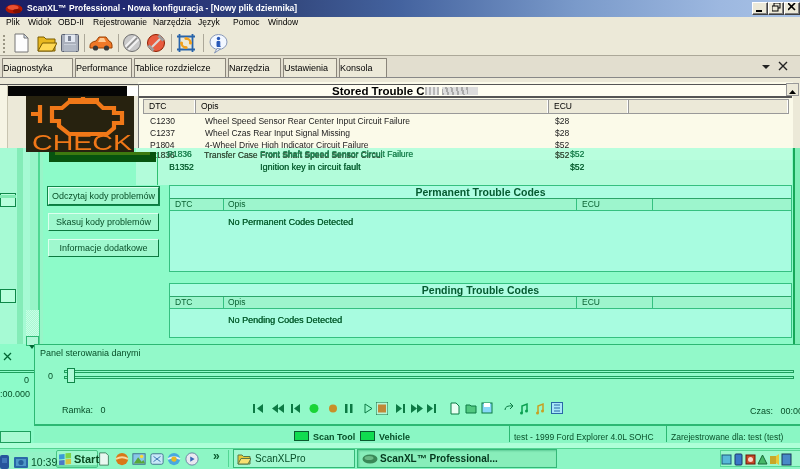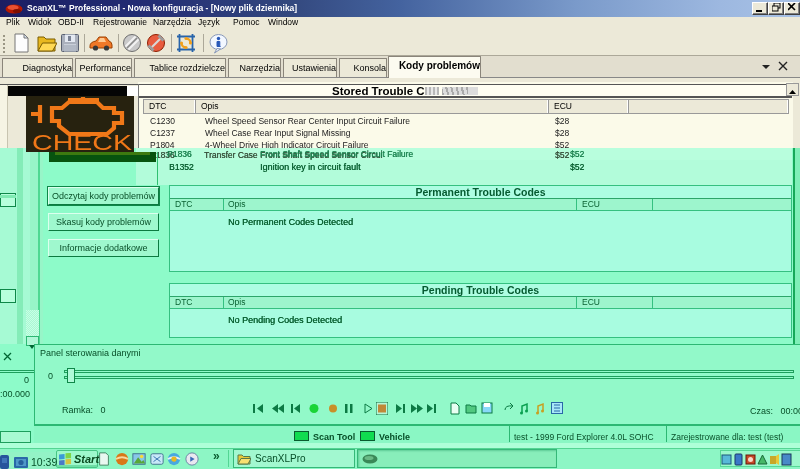--- a/index.html
+++ b/index.html
@@ -13,21 +13,21 @@
 border:1px solid #fff;border-right-color:#404040;border-bottom-color:#404040;
 box-shadow:inset -1px -1px 0 #808080;
 font-size:9px;line-height:10px;text-align:center;color:#000;font-weight:bold;}
 #menu{left:0;top:17px;width:800px;height:14px;background:#ece9d8;font-size:8.5px;color:#000;}
 #menu span{position:absolute;top:0px;}
 #toolbar{left:0;top:31px;width:800px;height:25px;background:#ece9d8;border-bottom:1px solid #aca899;}
 .tsep{position:absolute;top:3px;width:1px;height:18px;background:#aca899;}
 #tabbar{left:0;top:56px;width:800px;height:22px;background:#e2decf;}
 .tab{position:absolute;top:2px;height:19px;background:#ece9d8;
 border:1px solid #8a857a;border-bottom:none;border-radius:1px 1px 0 0;
-font-size:9px;line-height:18px;text-align:right;color:#000;overflow:hidden;white-space:nowrap;}
+font-size:9px;line-height:18px;text-align:left;color:#000;overflow:hidden;white-space:nowrap;}
 .tab.active{top:0;height:22px;background:#fcfbf0;font-weight:bold;font-size:10px;z-index:3;}
 .grow,.gmsg{text-shadow:0.3px 0 0 currentColor;}
 #stheader{left:139px;top:85px;width:653px;height:13px;background:#fffef2;
 border-bottom:2px solid #555;font-size:11.5px;font-weight:bold;color:#000;
 text-align:left;padding-left:193px;line-height:13px;}
 #thead{left:143px;top:99px;width:646px;height:15px;background:#ece9d8;
 border:1px solid #999;font-size:8.5px;color:#000;}
 .thcell{position:absolute;top:0;height:13px;border-right:1px solid #999;
 padding-left:5px;line-height:13px;box-shadow:inset -1px 0 0 #fff;}
 .trow{position:absolute;font-size:8.5px;color:#222;height:10px;line-height:10px;
@@ -141,21 +141,20 @@
   </div>
 
   <div id="tabbar" class="abs">
     <div class="abs" style="left:0;top:21px;width:800px;height:1px;background:#888;"></div>
     <div class="tab" style="left:2px;width:71px;">Diagnostyka</div>
     <div class="tab" style="left:75px;width:57px;">Performance</div>
     <div class="tab" style="left:134px;width:92px;">Tablice rozdzielcze</div>
     <div class="tab" style="left:228px;width:53px;">Narzędzia</div>
     <div class="tab" style="left:283px;width:54px;">Ustawienia</div>
     <div class="tab" style="left:339px;width:48px;">Konsola</div>
-    <div class="tab active" style="left:388px;width:93px;">Kody problemów</div>
     <div class="abs" style="left:762px;top:9px;width:0;height:0;border:4px solid transparent;border-top-color:#222;"></div>
     <svg class="abs" style="left:778px;top:5px" width="10" height="10" viewBox="0 0 10 10">
         <path d="M1 1l8 8M9 1l-8 8" stroke="#222" stroke-width="1.4"></path>
       </svg>
   </div>
 
   <div class="abs" style="left:0;top:78px;width:800px;height:70px;background:#ece9d8;"></div>
   <div class="abs" style="left:138px;top:82px;width:655px;height:66px;background:#fbfaе9;background:#fbfae9;"></div>
   <div class="abs" style="left:0px;top:84px;width:8px;height:64px;background:#f6f4e4;border-right:1px solid #c8c4b0;"></div>
   <div class="abs" style="left:0;top:84px;width:793px;height:1px;background:#555;"></div>
@@ -179,21 +178,21 @@
     <div class="thcell" style="left:405px;width:80px;">ECU</div>
     <div class="thcell" style="left:485px;width:159px;border-right:none;"></div>
   </div>
   <div class="trow" style="top:116px;">
       <span style="left:7px">C1230</span>
       <span style="left:62px">Wheel Speed Sensor Rear Center Input Circuit Failure</span>
       <span style="left:412px">$28</span>
     </div>
   <div class="trow" style="top:128px;">
       <span style="left:7px">C1237</span>
-      <span style="left:62px">Wheel Case Rear Input Signal Missing</span>
+      <span style="left:62px">Wheel Czas Rear Input Signal Missing</span>
       <span style="left:412px">$28</span>
     </div>
   <div class="trow" style="top:140px;text-align:center;">
       <span style="left:7px">P1804</span>
       <span style="left:62px">4-Wheel Drive High Indicator Circuit Failure</span>
       <span style="left:412px">$52</span>
     </div>
   <div class="abs" style="left:786px;top:83px;width:13px;height:13px;background:#ece9d8;border:1px solid #999;"><svg width="11" height="11" viewBox="0 0 11 11">
         <path d="M5.5 3L9 7H2z" fill="#000"></path>
       </svg></div>
@@ -368,21 +367,21 @@
   <div class="abs" style="left:0;top:448px;width:800px;height:21px;background:#8df6c5;border-top:1px solid #53d593;"></div>
   <div id="startbtn" class="abs" style="left:56px;top:450px;width:42px;height:18px;background:#9ef8cc;border:1px solid #46c584;border-radius:2px;box-shadow:inset 0 -2px 0 #6fdda6;">
     <svg class="abs" style="left:2px;top:2px" width="13" height="12" viewBox="0 0 14 13">
         <g transform="skewY(-5)">
           <rect x="0" y="1.5" width="6" height="5.5" fill="#3a9ad6"></rect>
           <rect x="7" y="1" width="6" height="5.5" fill="#7ed448"></rect>
           <rect x="0" y="8" width="6" height="5.5" fill="#4a7ac6"></rect>
           <rect x="7" y="7.5" width="6" height="5.5" fill="#d4c440"></rect>
         </g>
       </svg>
-    <b class="abs" style="left:17px;top:2px;font-size:11px;color:#0a4a20;font-style:italic;">Start</b>
+    <b class="abs" style="left:17px;top:2px;font-size:11px;color:#0a4a20;">Start</b>
   </div>
   <div id="qlaunch" class="abs" style="left:97px;top:451px;width:110px;height:18px;">
       <div style="position: absolute; left: 0px; top: 1px; width: 14px; height: 14px;"><svg width="14" height="14" viewBox="0 0 16 16">
           <path d="M3 1h7l3 3v11H3z" fill="#e8f8f0" stroke="#3a7a58"></path>
         </svg></div>
       <div style="position: absolute; left: 17.5px; top: 1px; width: 14px; height: 14px;"><svg width="14" height="14" viewBox="0 0 16 16">
           <circle cx="8" cy="8" r="7" fill="#d87818"></circle>
           <path d="M1 8q7-4 14 0" stroke="#f8d8a0" fill="none" stroke-width="2"></path>
         </svg></div>
       <div style="position: absolute; left: 35px; top: 1px; width: 14px; height: 14px;"><svg width="14" height="14" viewBox="0 0 16 16">
@@ -411,20 +410,21 @@
         <path d="M1 2h4l1.5 1.5H13V11H1z" fill="#e8c838" stroke="#5a7a48"></path>
         <path d="M1 11l3-5.5h10L11 11z" fill="#f8e070" stroke="#5a7a48"></path>
       </svg>
     <span class="abs" style="left:21px">ScanXLPro</span>
     </div>
   <div class="abs" style="left:357px;top:449px;width:200px;height:19px;background:#88eeba;border:1px solid #35b878;font-size:10px;font-weight:bold;color:#04361c;line-height:17px;box-shadow:inset 1px 1px 2px #5ecb96;">
     <svg class="abs" style="left:4px;top:4px" width="16" height="10" viewBox="0 0 16 10">
         <ellipse cx="8" cy="5" rx="7.5" ry="4.5" fill="#3a8858"></ellipse>
         <ellipse cx="7" cy="4" rx="4.5" ry="2" fill="#6aba86"></ellipse>
       </svg>
+    <span class="abs" style="left:22px">ScanXL™ Professional...</span>
     </div>
   <div id="tray" class="abs" style="left:720px;top:450px;width:80px;height:17px;border:1px solid #57d896;border-right:none;background:#9cf8cc;padding-left:2px;">
       <div style="position: absolute; left: 0px; top: 1px; width: 11px; height: 13px;"><svg width="11" height="13" viewBox="0 0 11 13">
           <rect x="1" y="2" width="9" height="9" fill="#58b8d8" stroke="#1a5878"></rect>
         </svg></div>
       <div style="position: absolute; left: 12px; top: 1px; width: 11px; height: 13px;"><svg width="11" height="13" viewBox="0 0 11 13">
           <rect x="2" y="1" width="7" height="11" rx="1" fill="#3a78c8" stroke="#1a3868"></rect>
         </svg></div>
       <div style="position: absolute; left: 24px; top: 1px; width: 11px; height: 13px;"><svg width="11" height="13" viewBox="0 0 11 13">
           <rect x="1" y="2" width="9" height="9" fill="#c84828" stroke="#681808"></rect>

